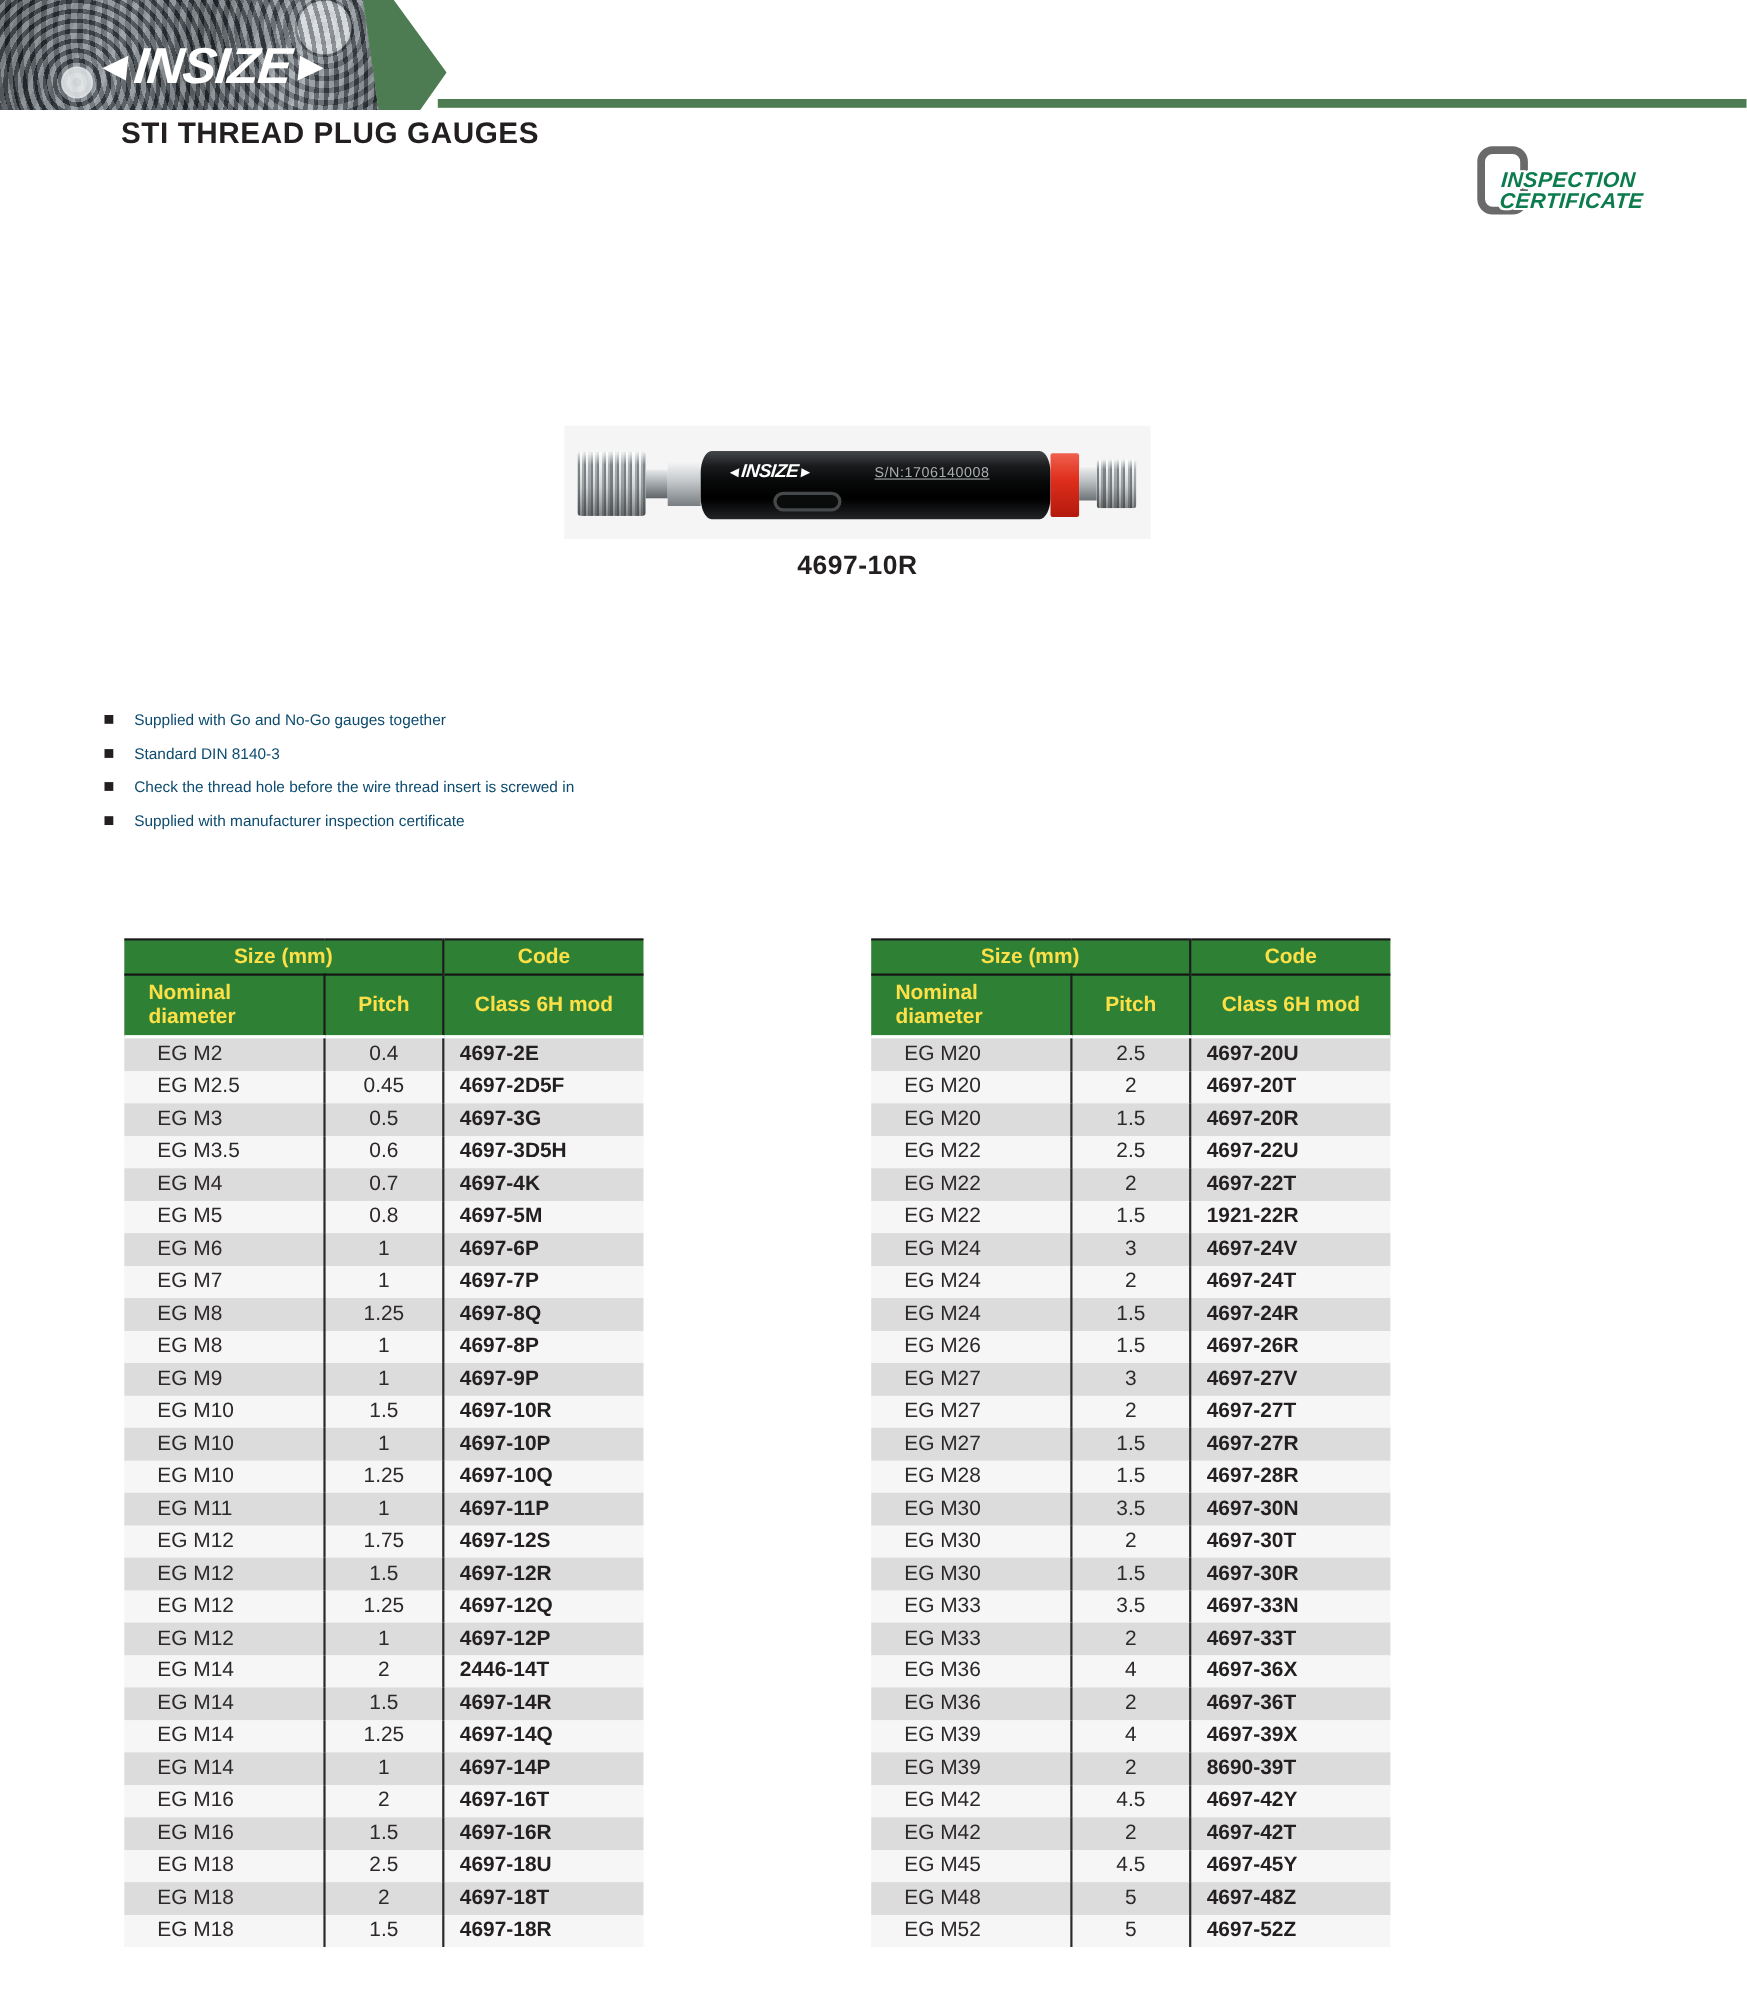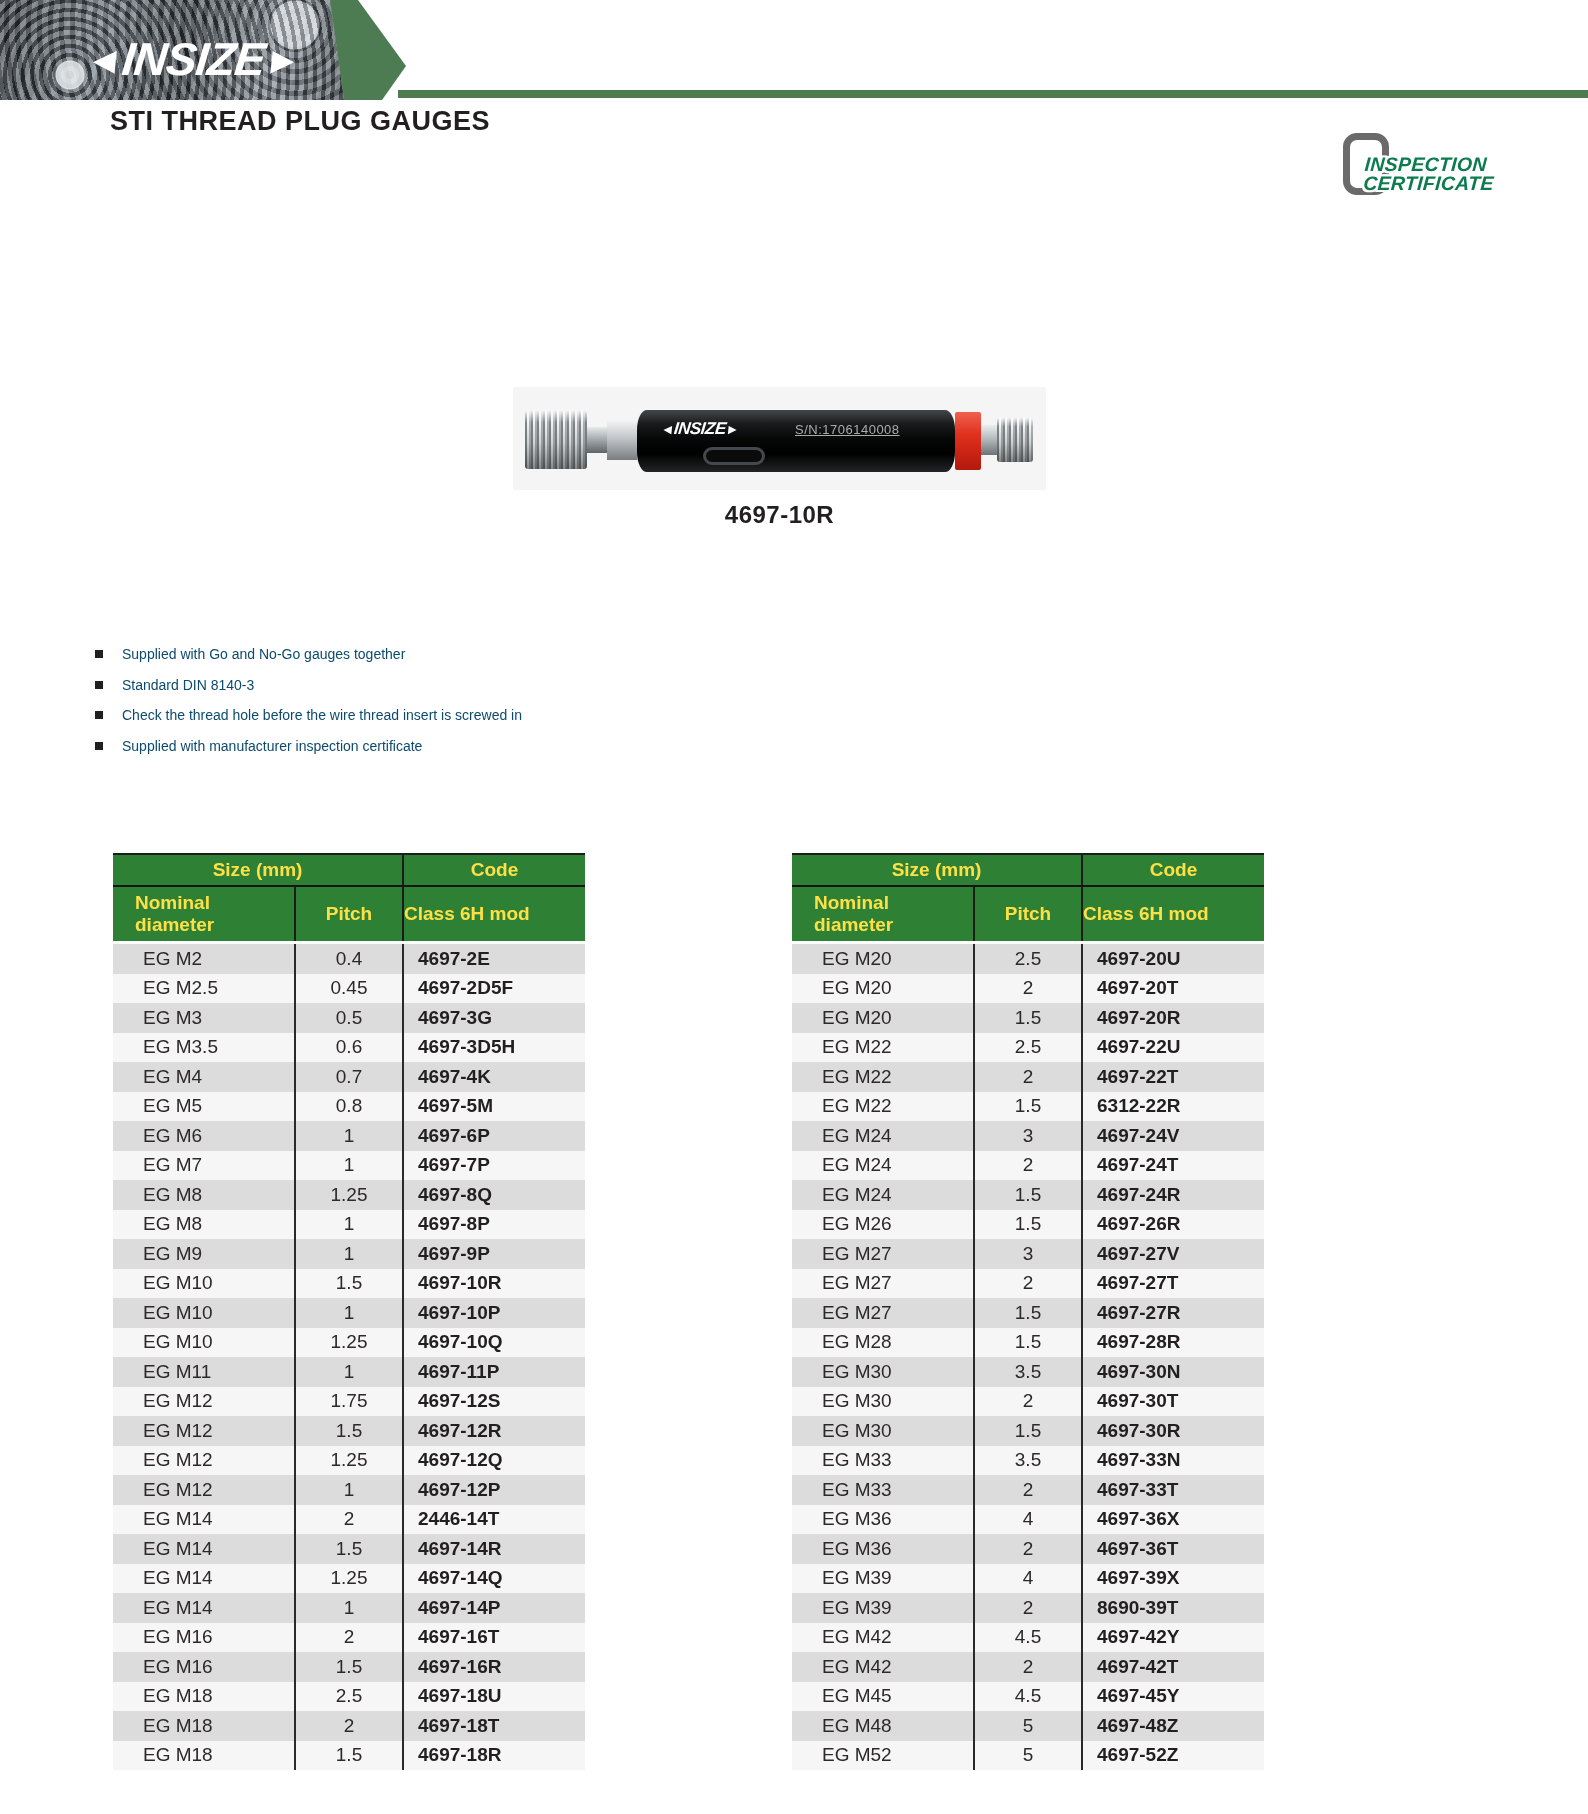--- a/index.html
+++ b/index.html
@@ -78,21 +78,21 @@
   
   .gauge-table{position:absolute;top:853px;width:472px;border-collapse:collapse;
       table-layout:fixed;border-top:2px solid #1c1c1c;}
   .gauge-table.left{left:113px;}
   .gauge-table.right{left:792px;}
   .gauge-table th{background:#2e8134;color:#fde047;font-size:19px;font-weight:bold;padding:0;}
   .gt-row1 th{height:30px;text-align:center;border-bottom:2px solid #151515;}
   .gt-row2 th{height:54px;}
   .gt-row2 th.h-nominal{text-align:left;padding-left:22px;padding-right:40px;line-height:22px;}
   .gt-row2 th.h-pitch{text-align:center;}
-  .gt-row2 th.h-class{text-align:left;border-bottom:3px solid #ffffff;}
+  .gt-row2 th.h-class{text-align:center;border-bottom:3px solid #ffffff;}
   .gt-row2 th.h-nominal{border-bottom:3px solid #ffffff;}
   .gt-row2 th.h-pitch{border-bottom:3px solid #ffffff;}
   .sep-l{border-left:2px solid #1c1c1c;}
   .gauge-table tbody tr:nth-child(odd){background:#dcdcdc;}
   .gauge-table tbody tr:nth-child(even){background:#f6f6f6;}
   .gauge-table tbody td{height:29.5px;font-size:19px;color:#2d2829;padding:0;}
   .gauge-table tbody td:nth-child(1){text-align:left;padding-left:30px;}
   .gauge-table tbody td:nth-child(2){text-align:center;border-left:2px solid #2a2a2a;}
   .gauge-table tbody td:nth-child(3){text-align:left;padding-left:14px;font-weight:bold;
       color:#231f20;border-left:2px solid #2a2a2a;}
@@ -341,21 +341,21 @@
           <td>4697-22U</td>
         </tr>
         <tr>
           <td>EG M22</td>
           <td>2</td>
           <td>4697-22T</td>
         </tr>
         <tr>
           <td>EG M22</td>
           <td>1.5</td>
-          <td>6312-22R</td>
+          <td>1921-22R</td>
         </tr>
         <tr>
           <td>EG M24</td>
           <td>3</td>
           <td>4697-24V</td>
         </tr>
         <tr>
           <td>EG M24</td>
           <td>2</td>
           <td>4697-24T</td>

